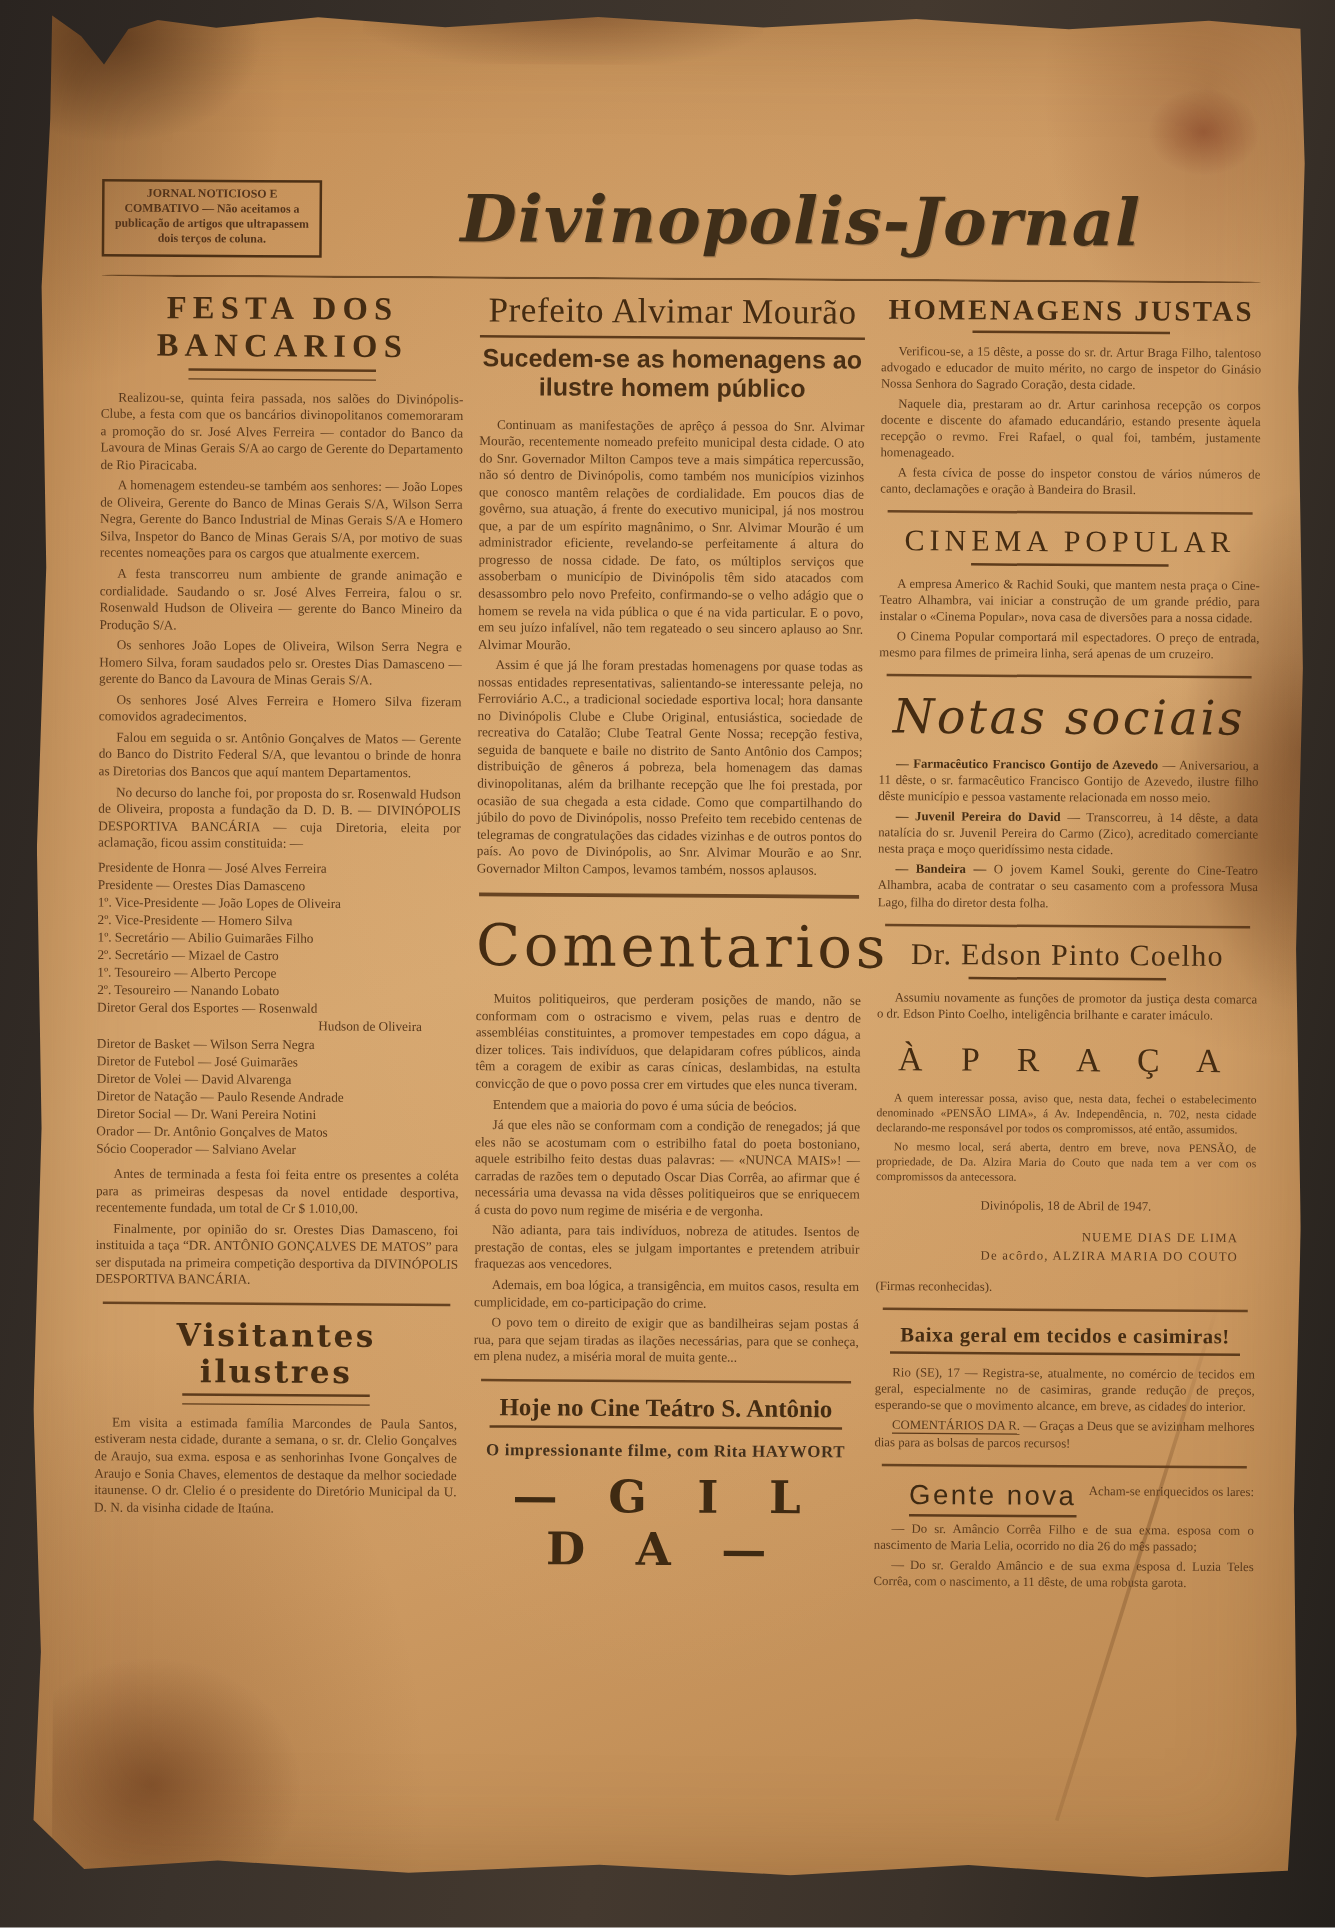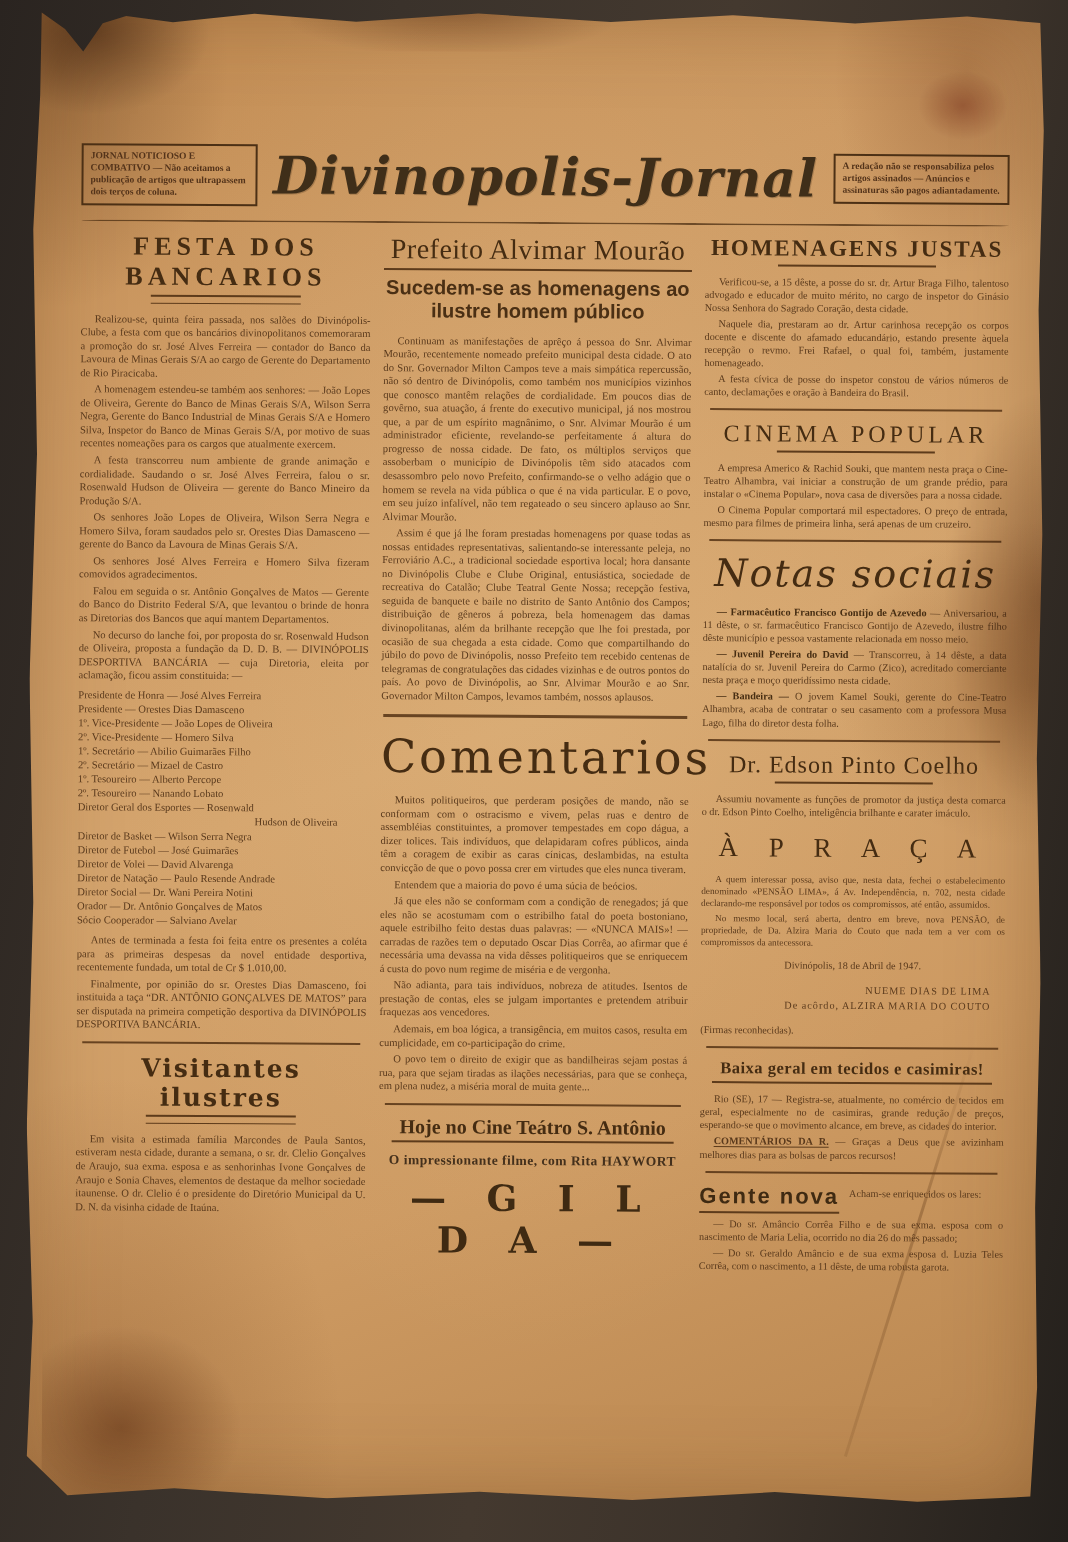--- a/index.html
+++ b/index.html
@@ -29,21 +29,21 @@
   .stain{position:absolute;pointer-events:none;mix-blend-mode:multiply;}
   .crease{
     position:absolute;right:130px;bottom:40px;width:3px;height:430px;
     background:linear-gradient(to bottom, rgba(100,60,25,0) 0%, rgba(100,60,25,.35) 40%, rgba(100,60,25,.15) 100%);
     transform:rotate(17deg);pointer-events:none;
   }
   
   .masthead{display:flex;align-items:center;gap:14px;}
   .mast-box{
     width:158px;flex:0 0 auto;border:2px solid #4c3015;padding:5px 7px;
-    font-size:9.5px;line-height:1.25;font-weight:bold;color:#53331a;
+    font-size:9.5px;line-height:1.25;text-align:center;font-weight:bold;color:#53331a;
   }
   .mast-title{
     flex:1;margin:0;text-align:center;
     font-family:"DejaVu Serif", serif;font-style:italic;font-weight:bold;
     font-size:52px;letter-spacing:1px;color:#3f2e19;
     text-shadow:1px 1px 0 rgba(60,40,20,.25);
   }
   .mast-rule{border-bottom:2px solid rgba(75,45,18,.75);margin:14px 0 10px;border-radius:50%/4px;}
   
   .columns{display:grid;grid-template-columns:290px 308px 1fr;column-gap:13px;}
@@ -78,37 +78,36 @@
   .cine-title{font-size:36px;font-weight:bold;letter-spacing:14px;margin-top:8px;color:#3f2a12;font-family:"DejaVu Serif",serif;}
   
   .praca-text p{font-size:9.3px;line-height:1.3;}
   .dateline{text-align:center;font-size:10px;margin:10px 0 12px;text-indent:0;}
   .sig{text-align:right;font-size:12px;letter-spacing:1px;padding-right:14px;text-indent:0;margin:0;}
   .sig2{margin-top:2px;}
   .firmas{font-size:9.5px;margin-top:12px;text-indent:0;text-align:left;}
   
   .nota-lead{font-weight:bold;color:#462d12;}
   
-  .com-r-lead{font-weight:bold;border-bottom:1px solid #5d3b1b;}
+  .com-r-lead{font-weight:normal;border-bottom:1px solid #5d3b1b;}
   
   .gente-head{display:flex;align-items:flex-start;gap:10px;margin-top:4px;}
-  .gente-title{font-family:"Liberation Sans",sans-serif;font-size:22px;font-weight:bold;letter-spacing:2px;color:#3f2a12;border-bottom:2px solid #5d3b1b;padding-bottom:2px;white-space:nowrap;}
+  .gente-title{font-family:"Liberation Sans",sans-serif;font-size:22px;font-weight:normal;letter-spacing:2px;color:#3f2a12;border-bottom:2px solid #5d3b1b;padding-bottom:2px;white-space:nowrap;margin-left:28px;}
   .gente-intro{font-size:10.2px;padding-top:4px;text-align:left;text-indent:0;}
   .small-caps-spacer{height:4px;}
 </style>
 </head>
 <body>
 
 <div class="paper">
   <div class="paper-inner">
 
     <div class="masthead">
       <div class="mast-box">JORNAL NOTICIOSO E COMBATIVO — Não aceitamos a publicação de artigos que ultrapassem dois terços de coluna.</div>
       <h1 class="mast-title">Divinopolis-Jornal</h1>
-      <div class="mast-box">A redação não se responsabiliza pelos artigos assinados — Anúncios e assinaturas são pagos adiantadamente.</div>
     </div>
     <div class="mast-rule"></div>
 
     <div class="columns">
 
       <div class="col col-left">
         <h2 class="hl hl-festa">FESTA DOS BANCARIOS</h2>
         <div class="hl-rule double"></div>
         <p>Realizou-se, quinta feira passada, nos salões do Divinópolis-Clube, a festa com que os bancários divinopolitanos comemoraram a promoção do sr. José Alves Ferreira — contador do Banco da Lavoura de Minas Gerais S/A ao cargo de Gerente do Departamento de Rio Piracicaba.</p>
         <p>A homenagem estendeu-se também aos senhores: — João Lopes de Oliveira, Gerente do Banco de Minas Gerais S/A, Wilson Serra Negra, Gerente do Banco Industrial de Minas Gerais S/A e Homero Silva, Inspetor do Banco de Minas Gerais S/A, por motivo de suas recentes nomeações para os cargos que atualmente exercem.</p>

